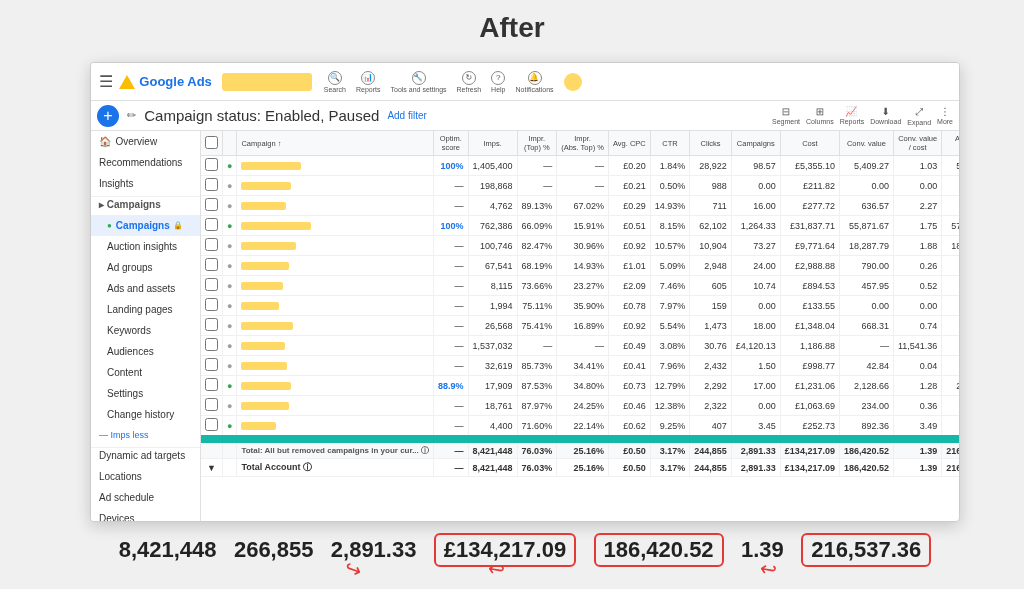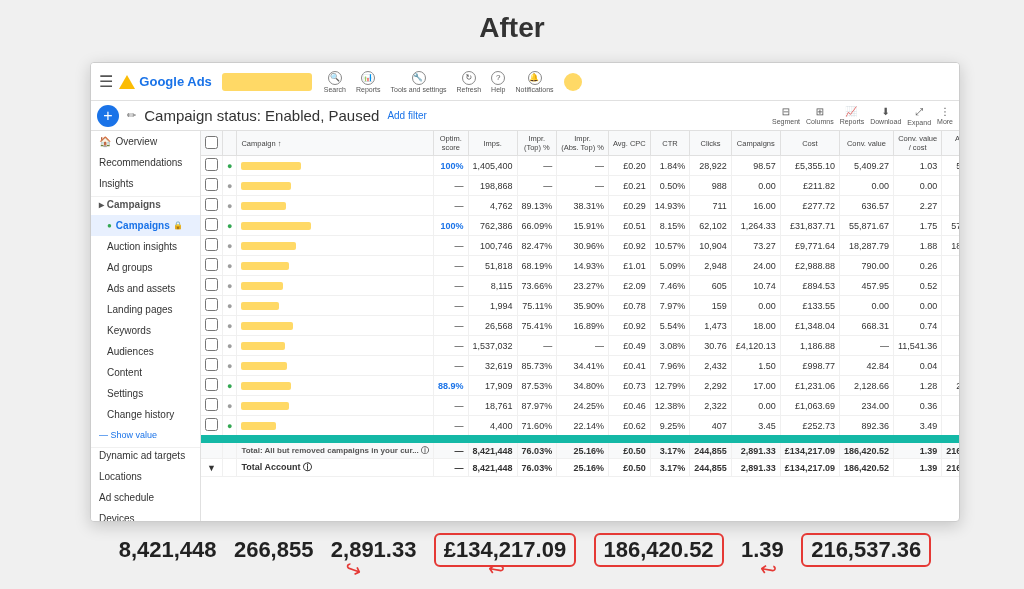--- a/index.html
+++ b/index.html
@@ -395,21 +395,21 @@
       </div>
       <div class="sidebar-item indent">Auction insights</div>
       <div class="sidebar-item indent">Ad groups</div>
       <div class="sidebar-item indent">Ads and assets</div>
       <div class="sidebar-item indent">Landing pages</div>
       <div class="sidebar-item indent">Keywords</div>
       <div class="sidebar-item indent">Audiences</div>
       <div class="sidebar-item indent">Content</div>
       <div class="sidebar-item indent">Settings</div>
       <div class="sidebar-item indent">Change history</div>
-      <div class="sidebar-item show-less">— Show value</div>
+      <div class="sidebar-item show-less">— Imps less</div>
       <div class="sidebar-item sidebar-section">Dynamic ad targets</div>
       <div class="sidebar-item">Locations</div>
       <div class="sidebar-item">Ad schedule</div>
       <div class="sidebar-item">Devices</div>
 
     </div>
 
     <div class="table-area">
       <table>
         <thead>
@@ -475,21 +475,21 @@
     </tr>
             <tr>
       <td style="text-align:center;"><input type="checkbox" style=""></td>
       <td style="text-align:center;"><span style="color:#9e9e9e;font-size:9px;">●</span></td>
       <td style="text-align:left;">
         <span style="display:inline-block;background:#ffd966;border-radius:2px;height:8px;width:45px;vertical-align:middle;"></span>
       </td>
       <td>—</td>
       <td>4,762</td>
       <td>89.13%</td>
-      <td>38.31%</td>
+      <td>67.02%</td>
       <td>£0.29</td>
       <td>14.93%</td>
       <td>711</td>
       <td>16.00</td>
       <td>£277.72</td>
       <td>636.57</td>
       <td>2.27</td>
       <td>649.57</td>
 
     </tr>
@@ -533,21 +533,21 @@
       <td>18,402.39</td>
 
     </tr>
             <tr>
       <td style="text-align:center;"><input type="checkbox" style=""></td>
       <td style="text-align:center;"><span style="color:#9e9e9e;font-size:9px;">●</span></td>
       <td style="text-align:left;">
         <span style="display:inline-block;background:#ffd966;border-radius:2px;height:8px;width:48px;vertical-align:middle;"></span>
       </td>
       <td>—</td>
-      <td>51,818</td>
+      <td>67,541</td>
       <td>68.19%</td>
       <td>14.93%</td>
       <td>£1.01</td>
       <td>5.09%</td>
       <td>2,948</td>
       <td>24.00</td>
       <td>£2,988.88</td>
       <td>790.00</td>
       <td>0.26</td>
       <td>797.00</td>

